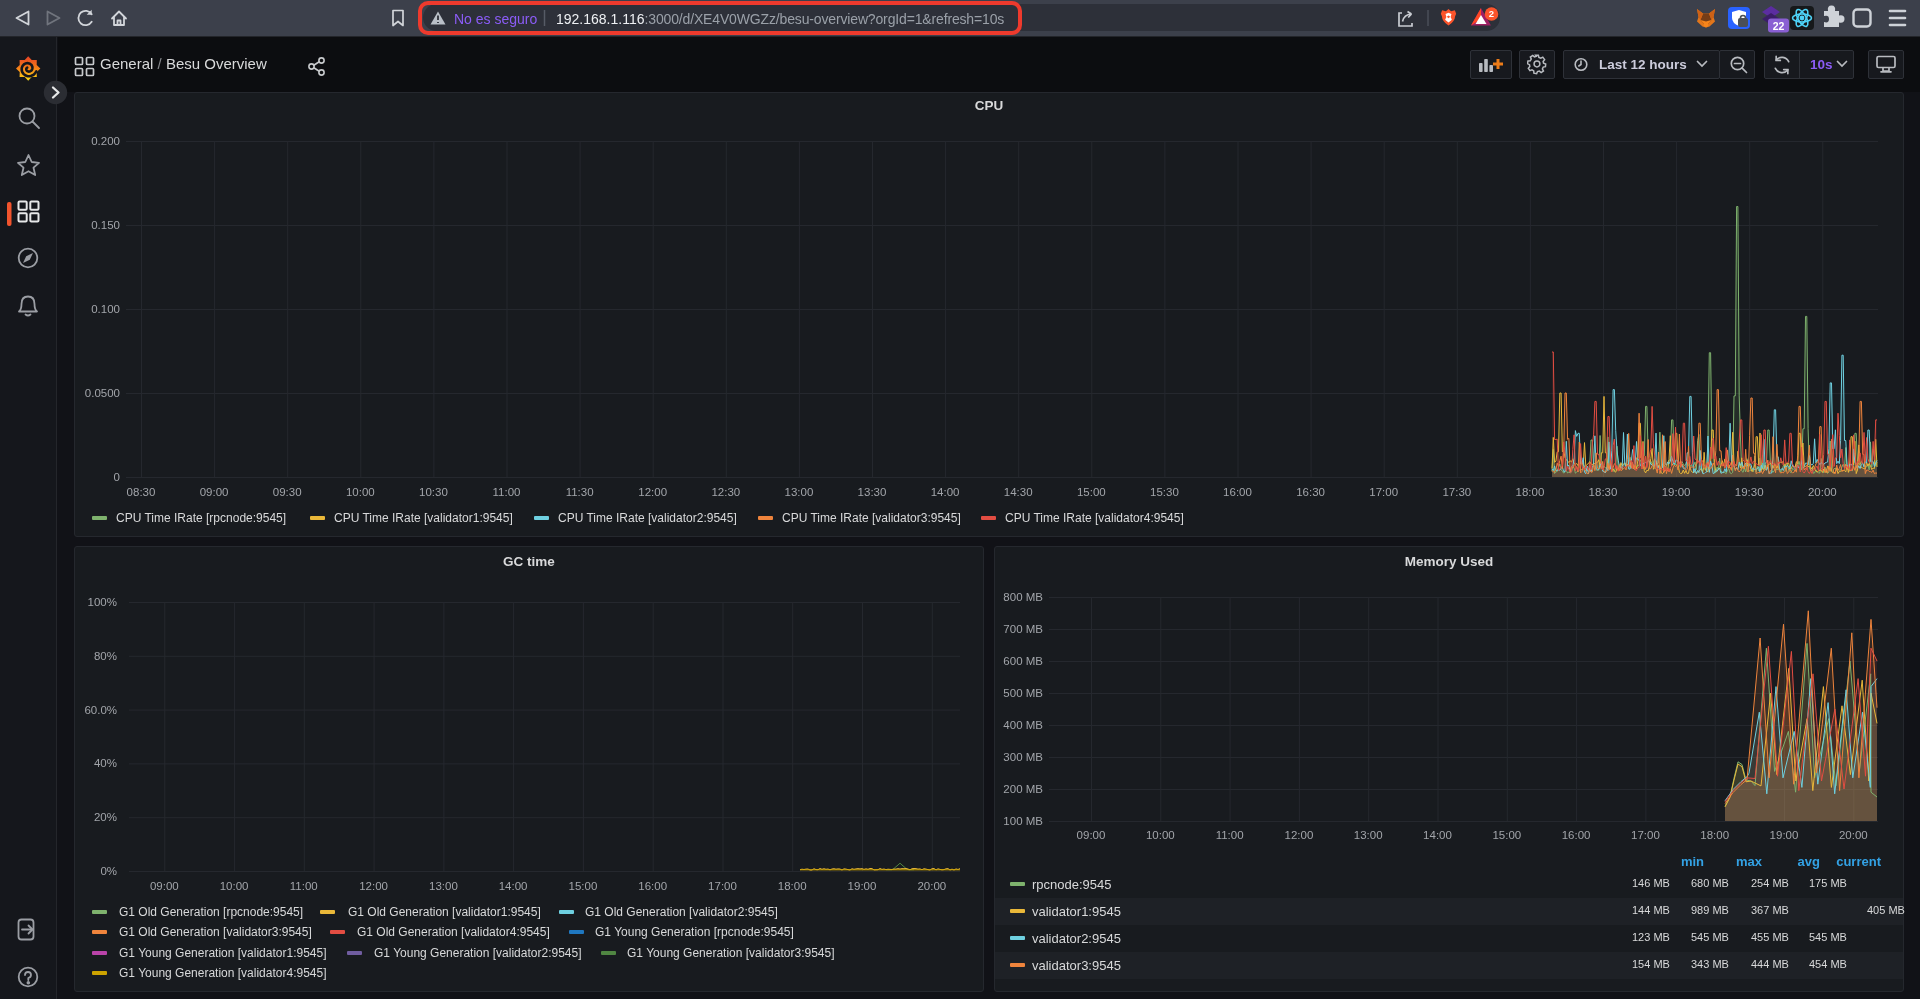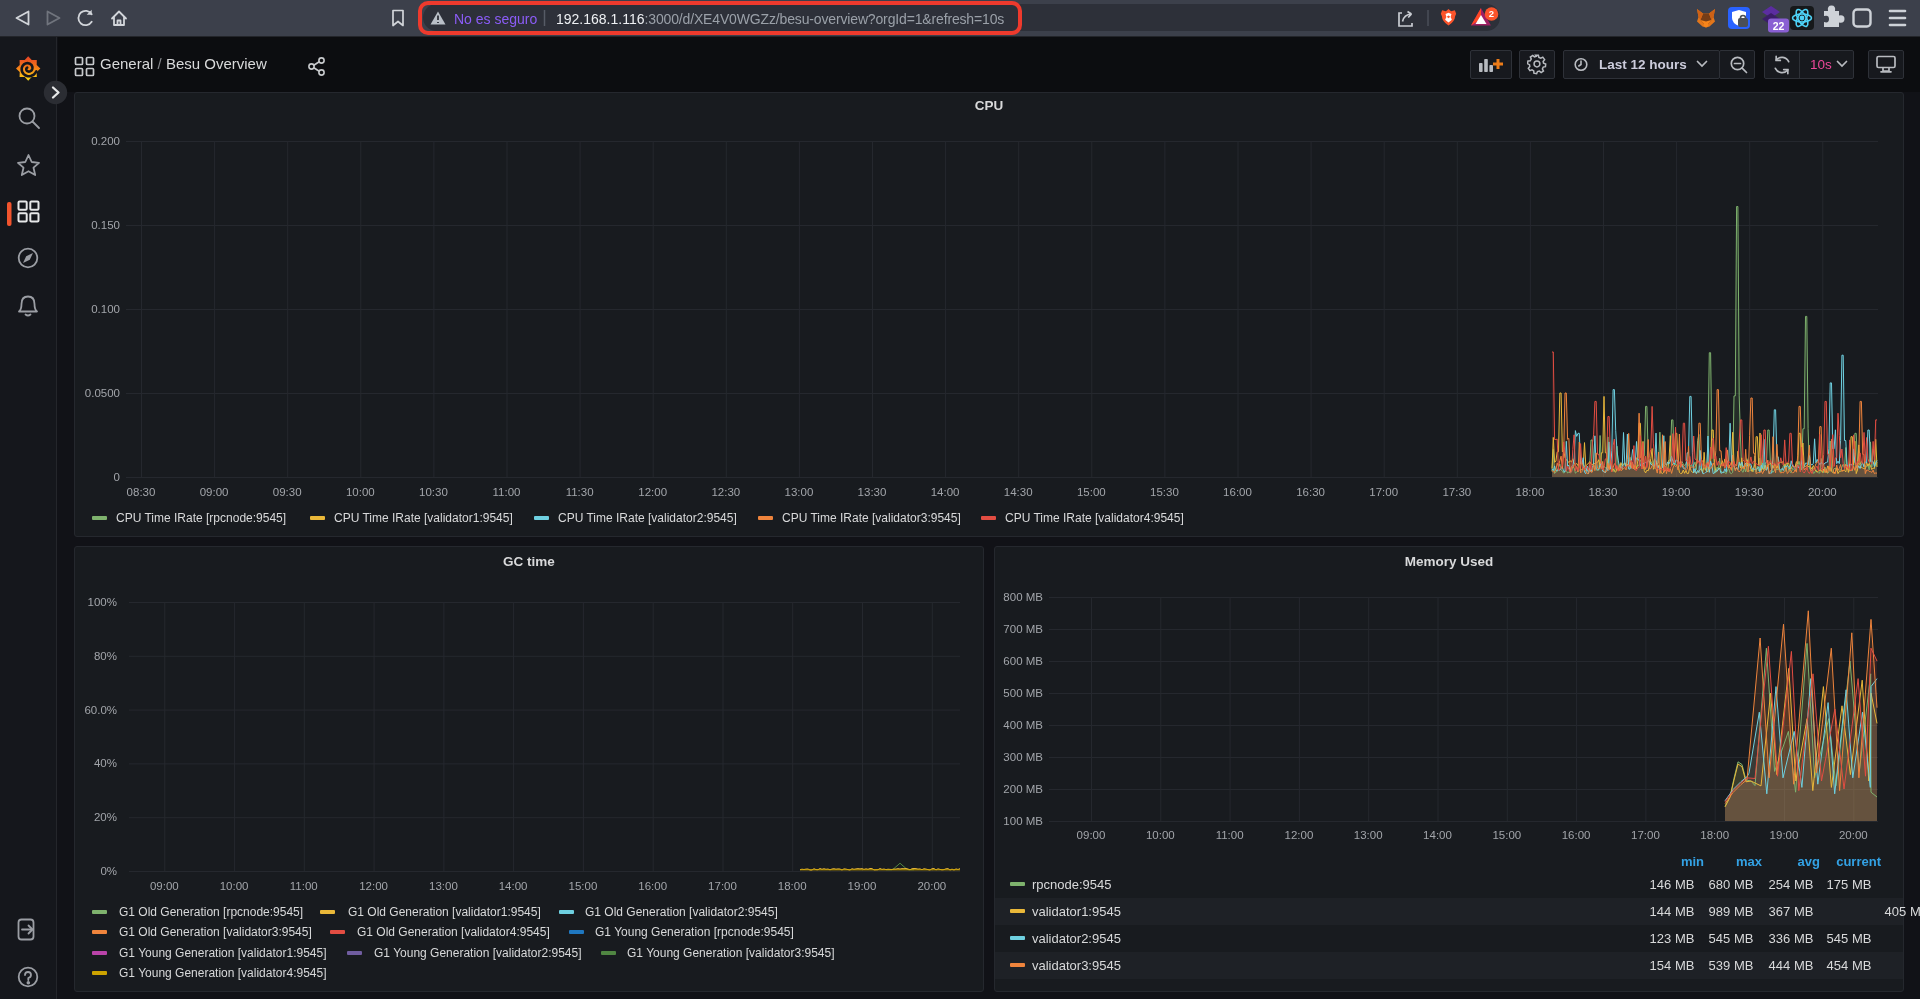--- a/index.html
+++ b/index.html
@@ -8,21 +8,21 @@
 #redbox{position:absolute;left:418px;top:1px;width:604px;height:34px;border-radius:10px;border:4.3px solid #ee3a2d}
 .tbtxt{position:absolute;font-size:14px;color:#c9ccd2;white-space:pre}
 #sidebar{position:absolute;left:0;top:37px;width:57px;height:962px;background:#15171c;border-right:1px solid #24262b}
 #navbar{position:absolute;left:58px;top:37px;width:1862px;height:55px;background:#0c0d10}
 .gbtn{position:absolute;background:#17191e;border:1px solid #2e3138;border-radius:2px;display:flex;align-items:center;justify-content:center;color:#c2c5c9}
 .panel{position:absolute;background:#181b1f;border:1px solid #25282e;border-radius:3px}
 .ptitle{position:absolute;width:100%;text-align:center;font-size:13.5px;font-weight:bold;color:#d8d9da}
 .lg{position:absolute;height:14px;display:flex;align-items:center;font-size:12px;color:#d8d9da;white-space:pre}
 .lg i{display:inline-block;width:15px;height:4px;border-radius:1px;margin-right:9px}
 .stripe{position:absolute;left:1px;width:908px;height:27px;background:#1e2126}
-.mval{position:absolute;font-size:13px;color:#d8d9da;text-align:center;width:80px}
+.mval{position:absolute;font-size:11px;color:#d8d9da;text-align:left;width:80px}
 .mhdr{position:absolute;font-size:13px;font-weight:bold;color:#33a2e5;text-align:right;width:80px}
 svg{position:absolute;left:0;top:0}
 </style></head><body>
 
 <div id="toolbar"></div>
 <svg class="abs" style="left:0;top:0" width="1920" height="37" viewBox="0 0 1920 37">
 <g fill="none" stroke="#d2d5da" stroke-width="1.8" stroke-linejoin="round" stroke-linecap="round">
 <path d="M28.5 11.5 L16.5 18 L28.5 24.5 Z"></path>
 <path d="M47.5 11.5 L59.5 18 L47.5 24.5 Z" stroke="#70747d"></path>
 <path d="M91.7 14.2 A7.2 7.2 0 1 0 91.7 21.8"></path>
@@ -197,21 +197,21 @@
 </svg>
 <div class="gbtn" style="left:1764px;top:50px;width:90px;height:29px"></div>
 <div class="abs" style="left:1799px;top:51px;width:1px;height:27px;background:#2e3138"></div>
 <svg class="abs" style="left:1772px;top:55px" width="20" height="20" viewBox="0 0 24 24">
 <g fill="none" stroke="#b8bbc0" stroke-width="2" stroke-linecap="round">
 <path d="M20 8 A9 9 0 0 0 5 6 M4 16 A9 9 0 0 0 19 18"></path>
 <path d="M5 1.5 L5 6.5 L10 6.5"></path>
       <path d="M19 22.5 L19 17.5 L14 17.5"></path>
 </g>
 </svg>
-<div class="abs" style="left:1810px;top:57px;font-size:13.5px;font-weight:normal;color:#ec4899">10s</div>
+<div class="abs" style="left:1810px;top:57px;font-size:13.5px;font-weight:bold;color:#8b5cf6">10s</div>
 <svg class="abs" style="left:1836px;top:60px" width="12" height="8" viewBox="0 0 12 8">
     <path d="M1.5 1.5 L6 6 L10.5 1.5" fill="none" stroke="#b8bbc0" stroke-width="1.7" stroke-linecap="round"></path>
   </svg>
 <div class="gbtn" style="left:1868px;top:50px;width:36px;height:29px"></div>
 <svg class="abs" style="left:1876px;top:55px" width="20" height="19" viewBox="0 0 20 19">
 <g fill="none" stroke="#b8bbc0" stroke-width="1.7">
       <rect x="1" y="1.5" width="18" height="11" rx="1.5"></rect>
       <path d="M7 13 L7 16 L13 16 L13 13 M5 16.8 L15 16.8" stroke-linecap="round"></path>
     </g>
 </svg>
@@ -423,18 +423,18 @@
 <div class="mval" style="left:1751px;top:877px">254 MB</div>
 <div class="mval" style="left:1809px;top:877px">175 MB</div>
 <div class="lg" style="left:1010px;top:904px;font-size:13px"><i style="background:#EAB839;margin-right:7px"></i>validator1:9545</div>
 <div class="mval" style="left:1632px;top:904px">144 MB</div>
 <div class="mval" style="left:1691px;top:904px">989 MB</div>
 <div class="mval" style="left:1751px;top:904px">367 MB</div>
 <div class="mval" style="left:1867px;top:904px">405 MB</div>
 <div class="lg" style="left:1010px;top:931px;font-size:13px"><i style="background:#6ED0E0;margin-right:7px"></i>validator2:9545</div>
 <div class="mval" style="left:1632px;top:931px">123 MB</div>
 <div class="mval" style="left:1691px;top:931px">545 MB</div>
-<div class="mval" style="left:1751px;top:931px">336 MB</div>
+<div class="mval" style="left:1751px;top:931px">455 MB</div>
 <div class="mval" style="left:1809px;top:931px">545 MB</div>
 <div class="lg" style="left:1010px;top:958px;font-size:13px"><i style="background:#EF843C;margin-right:7px"></i>validator3:9545</div>
 <div class="mval" style="left:1632px;top:958px">154 MB</div>
-<div class="mval" style="left:1691px;top:958px">539 MB</div>
+<div class="mval" style="left:1691px;top:958px">343 MB</div>
 <div class="mval" style="left:1751px;top:958px">444 MB</div>
 <div class="mval" style="left:1809px;top:958px">454 MB</div>
 </body></html>

